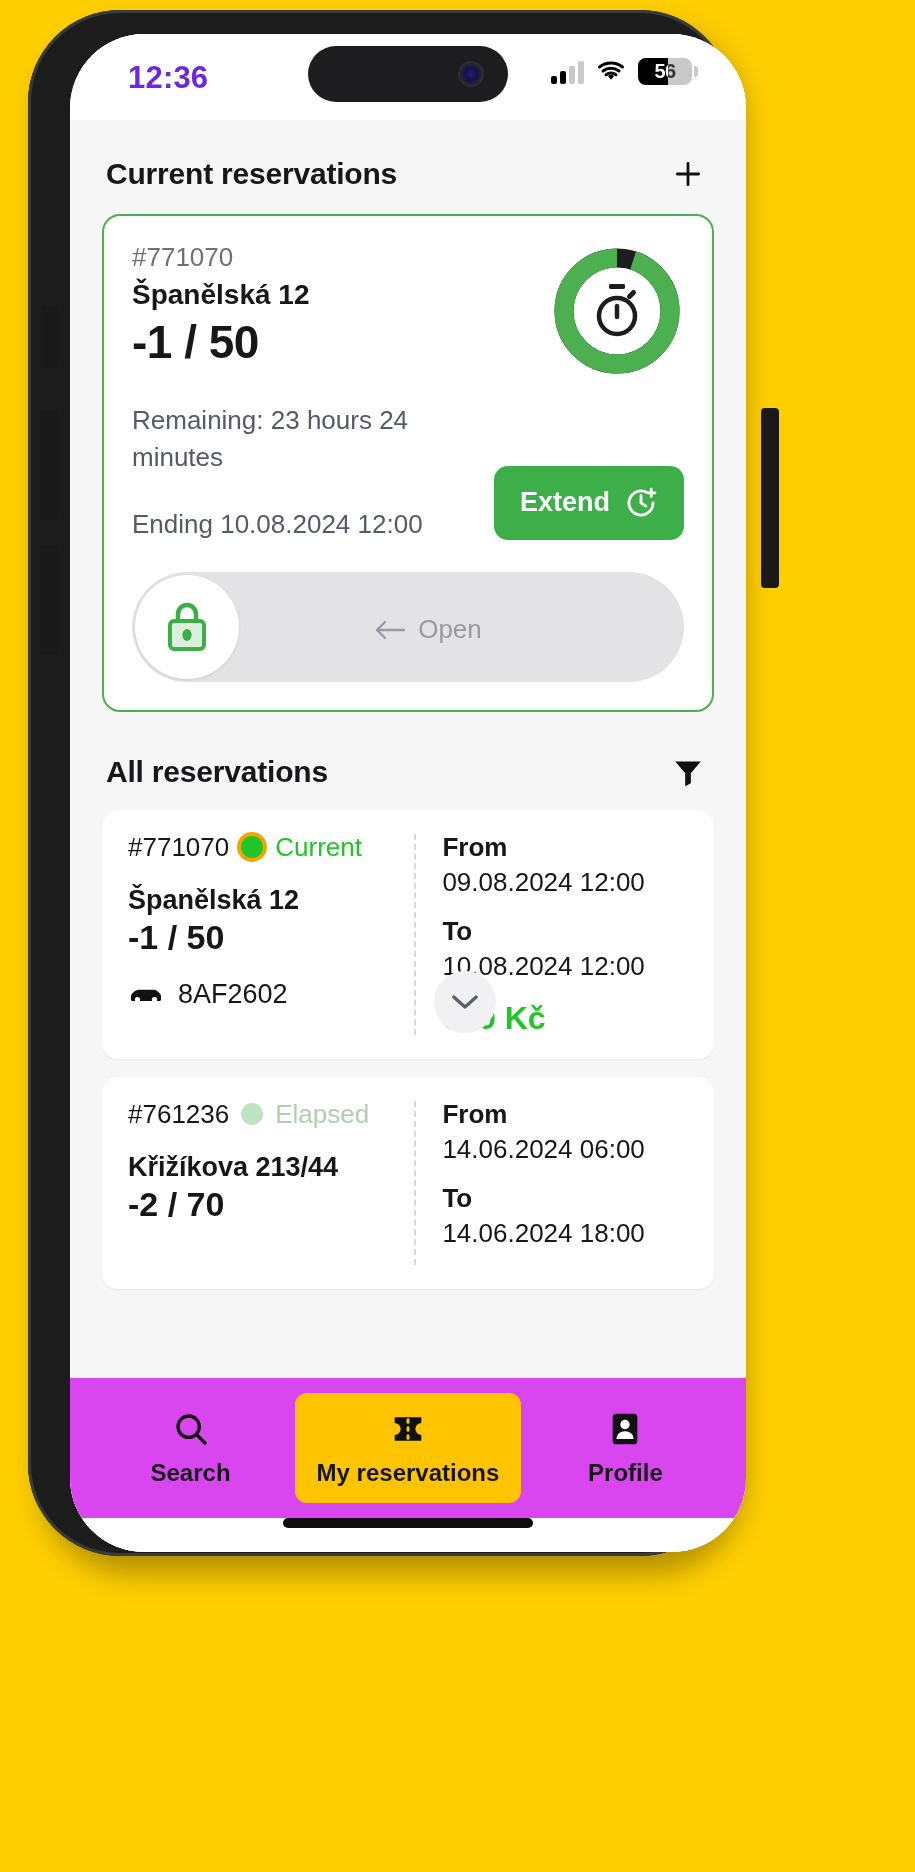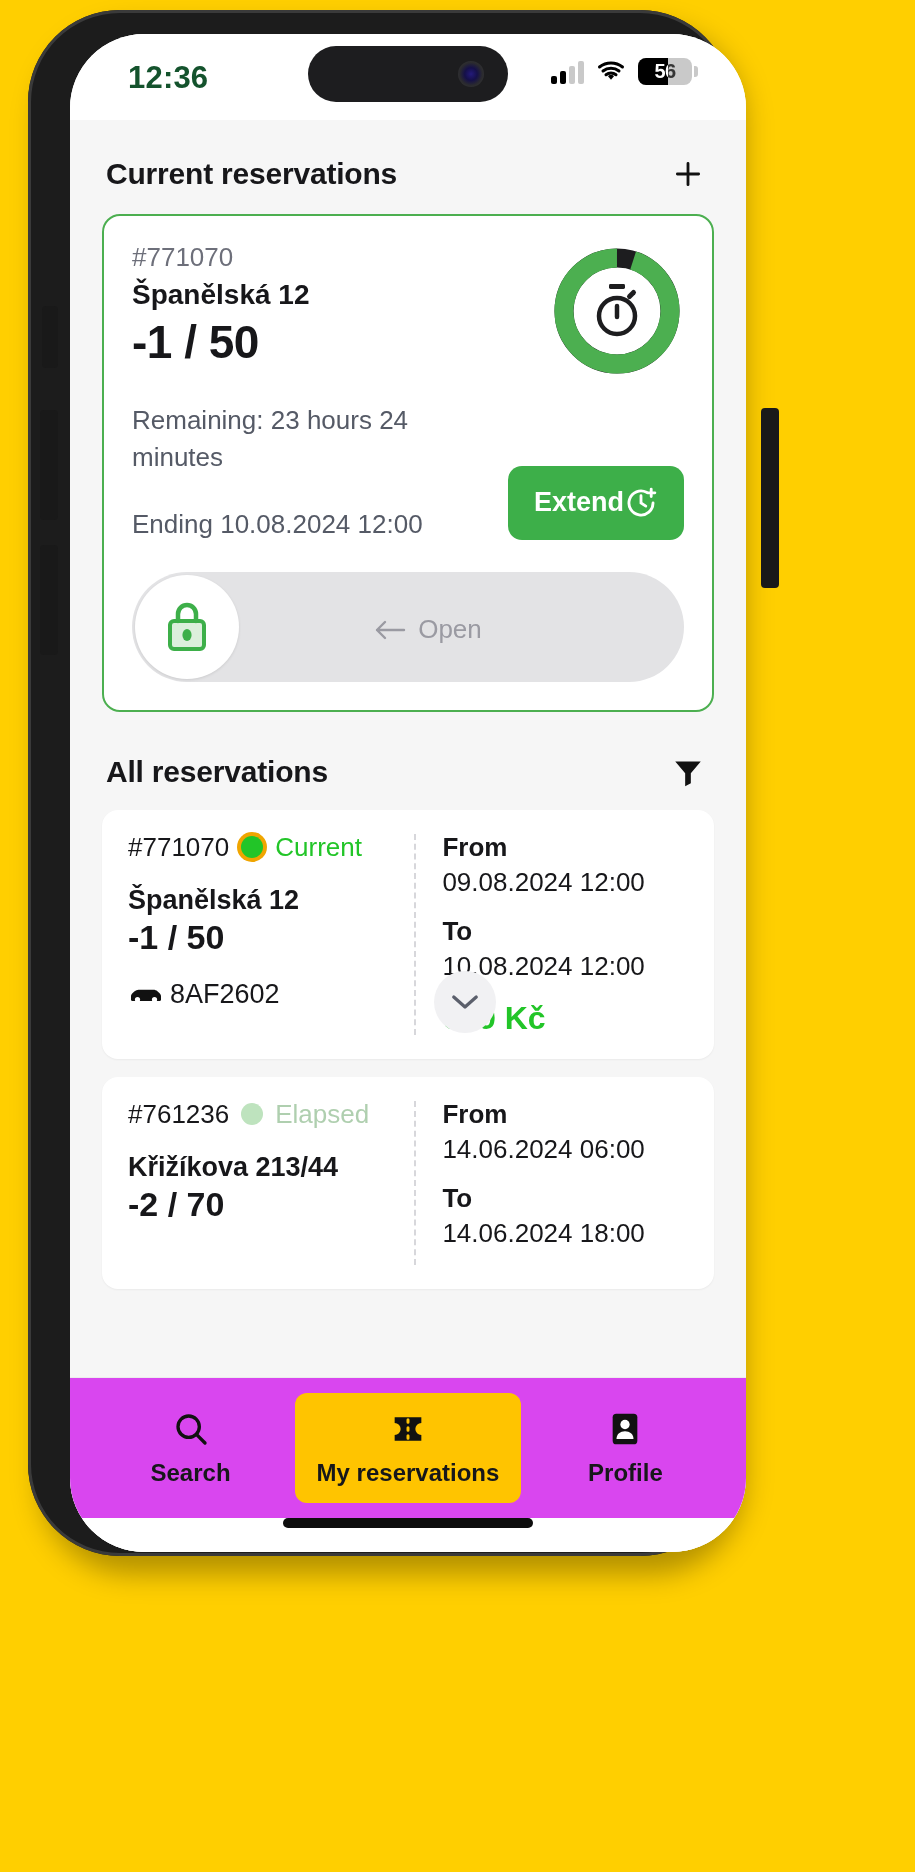--- a/index.html
+++ b/index.html
@@ -62,21 +62,21 @@
   .statusbar {
     position: relative;
     height: 86px;
     background: #ffffff;
   }
   .sb-time {
     position: absolute;
     left: 58px; top: 26px;
     font-size: 31px;
     font-weight: bold;
-    color: #14532d;
+    color: #6d28d9;
     letter-spacing: 0.2px;
   }
   .dynamic-island {
     position: absolute;
     left: 50%;
     transform: translateX(-50%);
     top: 12px;
     width: 200px; height: 56px;
     background: #1d1d1f;
     border-radius: 30px;
@@ -225,20 +225,21 @@
     line-height: 1.42;
   }
   .cur-ending {
     font-size: 26px;
     color: #555a66;
     margin-top: 33px;
   }
   .extend-btn {
     display: inline-flex;
     align-items: center;
+    gap: 14px;
     background: #3DAF49;
     color: #fff;
     border: none;
     border-radius: 14px;
     padding: 20px 26px;
     font-size: 27px;
     font-weight: bold;
     font-family: "Liberation Sans", sans-serif;
     margin-top: 4px;
   }
@@ -335,21 +336,21 @@
   }
   .res-spot {
     font-size: 34px;
     font-weight: bold;
     color: #17171a;
     margin-top: 2px;
   }
   .res-plate {
     display: flex;
     align-items: center;
-    gap: 6px;
+    gap: 14px;
     margin-top: 22px;
     font-size: 27px;
     color: #17171a;
   }
   .res-label {
     font-size: 26px;
     font-weight: bold;
     color: #17171a;
   }
   .res-value {

